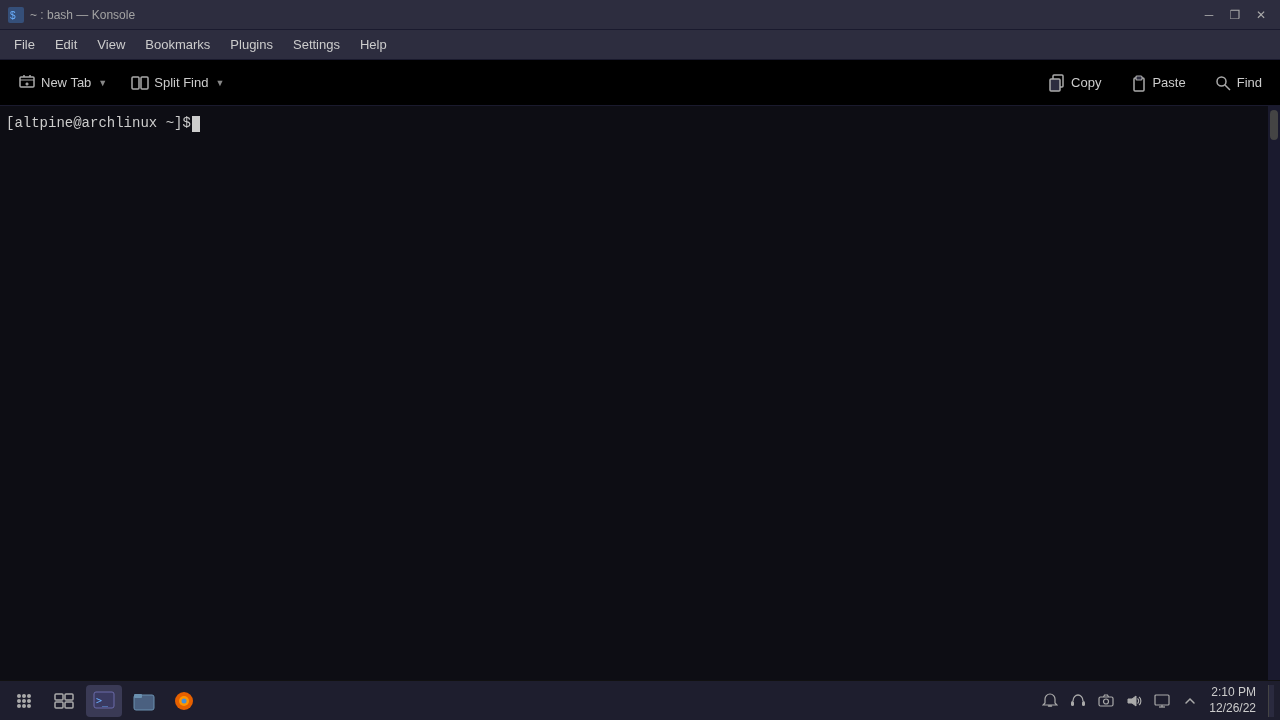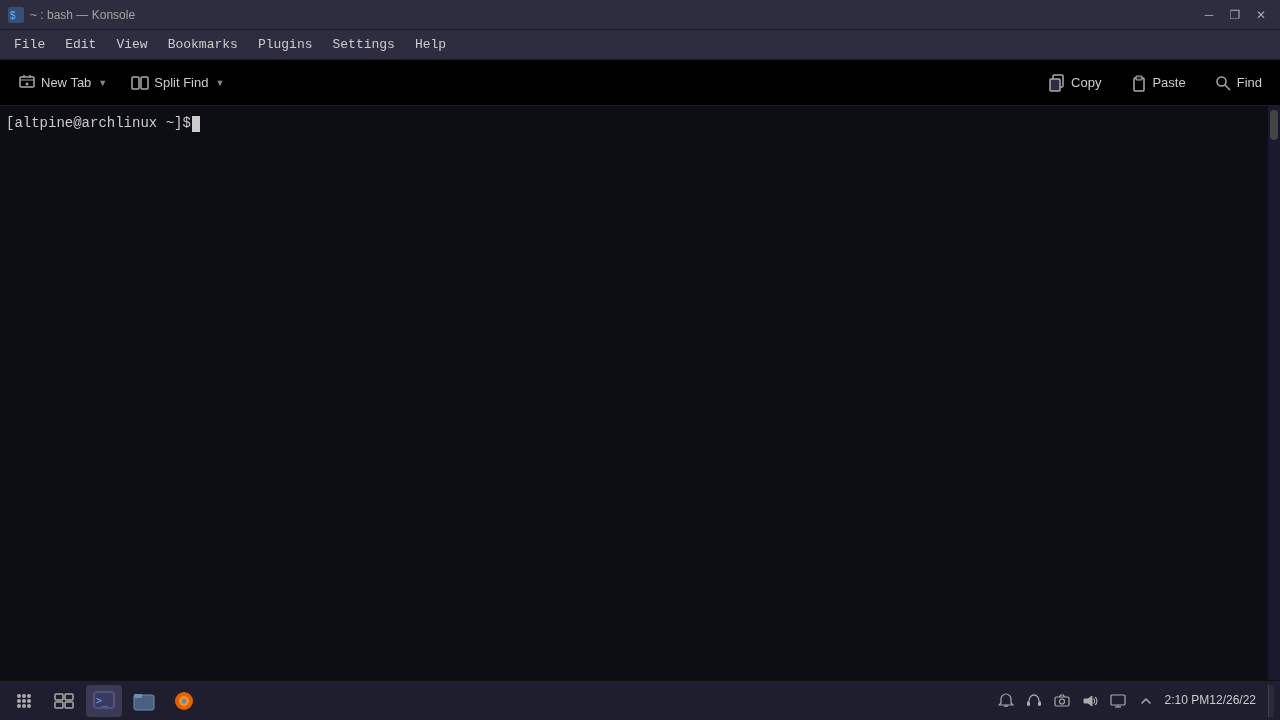--- a/index.html
+++ b/index.html
@@ -64,21 +64,20 @@
       align-items: center;
       padding: 0 4px;
       border-bottom: 1px solid #1a1a2e;
     }
     .menu-item {
       padding: 4px 10px;
       font-size: 13px;
       color: #cccccc;
       cursor: pointer;
       border-radius: 3px;
-      font-family: Liberation Mono, monospace;
     }
 
     
     .toolbar {
       height: 46px;
       background: #000000;
       display: flex;
       align-items: center;
       padding: 0 8px;
       gap: 4px;
@@ -213,21 +212,21 @@
       height: 22px;
       display: flex;
       align-items: center;
       justify-content: center;
       cursor: pointer;
       color: #aaaaaa;
       font-size: 14px;
     }
     .clock {
       display: flex;
-      flex-direction: row;
+      flex-direction: column;
       align-items: flex-end;
       color: #cccccc;
       font-size: 12px;
       line-height: 1.3;
       cursor: pointer;
     }
     .show-desktop {
       width: 6px;
       height: 32px;
       background: #2a2a3f;

